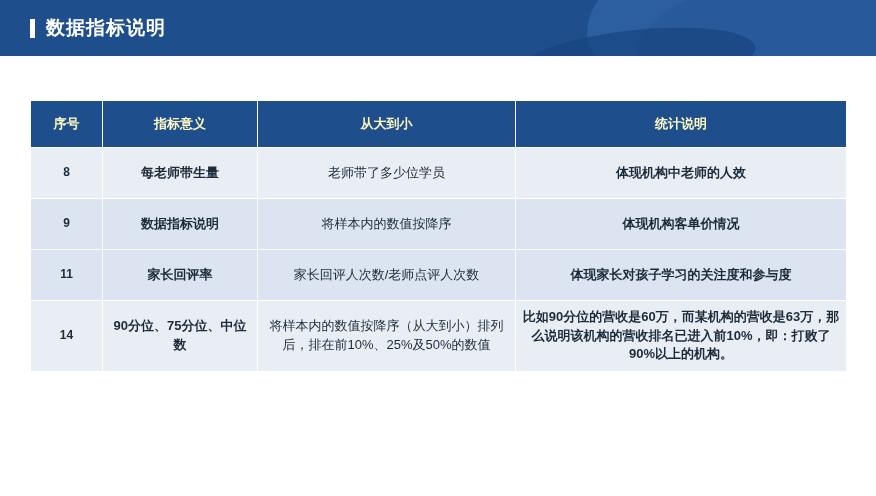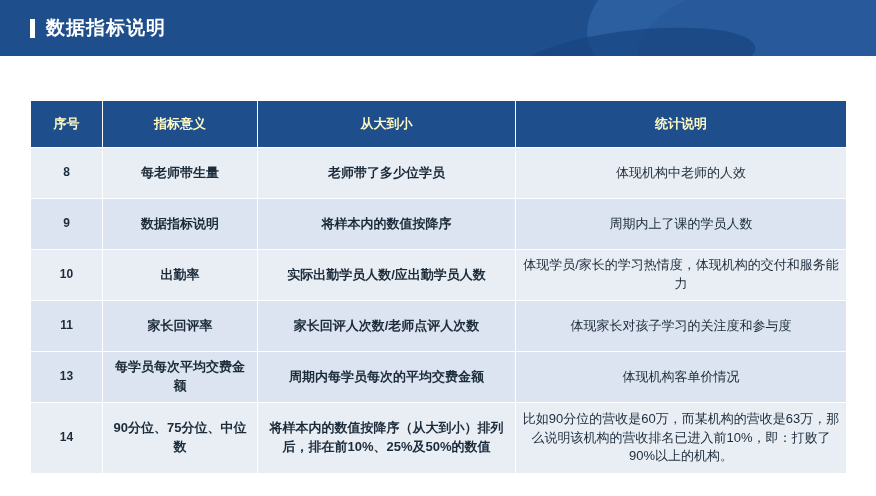--- a/index.html
+++ b/index.html
@@ -104,22 +104,22 @@
     text-align: center;
     vertical-align: middle;
     height: 42px;
     padding: 4px 6px;
     line-height: 1.45;
   }
   table.data tr.odd td { background: #e9eef5; }
   table.data tr.even td { background: #dbe4f0; }
   table.data td.col-no { font-weight: bold; font-size: 12px; }
   table.data td.col-name { font-weight: bold; }
-  table.data td.col-meaning { font-weight: normal; }
-  table.data td.col-desc { font-weight: bold; }
+  table.data td.col-meaning { font-weight: bold; }
+  table.data td.col-desc { font-weight: normal; }
   .c1 { width: 72px; }
   .c2 { width: 155px; }
   .c3 { width: 258px; }
   .c4 { width: 331px; }
   tr.tall td { height: 62px; }
   .left-pad { padding-left: 10px; padding-right: 10px; }
 </style>
 </head>
 <body>
 
@@ -151,39 +151,27 @@
       <tr class="odd">
         <td class="col-no">8</td>
         <td class="col-name">每老师带生量</td>
         <td class="col-desc">老师带了多少位学员</td>
         <td class="col-meaning">体现机构中老师的人效</td>
       </tr>
       <tr class="even">
         <td class="col-no">9</td>
         <td class="col-name">数据指标说明</td>
         <td class="col-desc">将样本内的数值按降序</td>
-        <td class="col-meaning">周期内上了课的学员人数</td>
-      </tr>
-      <tr class="odd">
-        <td class="col-no">10</td>
-        <td class="col-name">出勤率</td>
-        <td class="col-desc">实际出勤学员人数/应出勤学员人数</td>
-        <td class="col-meaning left-pad">体现学员/家长的学习热情度，体现机构的交付和服务能力</td>
+        <td class="col-meaning">体现机构客单价情况</td>
       </tr>
       <tr class="even">
         <td class="col-no">11</td>
         <td class="col-name">家长回评率</td>
         <td class="col-desc">家长回评人次数/老师点评人次数</td>
         <td class="col-meaning">体现家长对孩子学习的关注度和参与度</td>
-      </tr>
-      <tr class="even">
-        <td class="col-no">13</td>
-        <td class="col-name">每学员每次平均交费金额</td>
-        <td class="col-desc">周期内每学员每次的平均交费金额</td>
-        <td class="col-meaning">体现机构客单价情况</td>
       </tr>
       <tr class="odd tall">
         <td class="col-no">14</td>
         <td class="col-name">90分位、75分位、中位数</td>
         <td class="col-desc">将样本内的数值按降序（从大到小）排列后，排在前10%、25%及50%的数值</td>
         <td class="col-meaning left-pad">比如90分位的营收是60万，而某机构的营收是63万，那么说明该机构的营收排名已进入前10%，即：打败了90%以上的机构。</td>
       </tr>
     </tbody>
   </table>
 </div>

